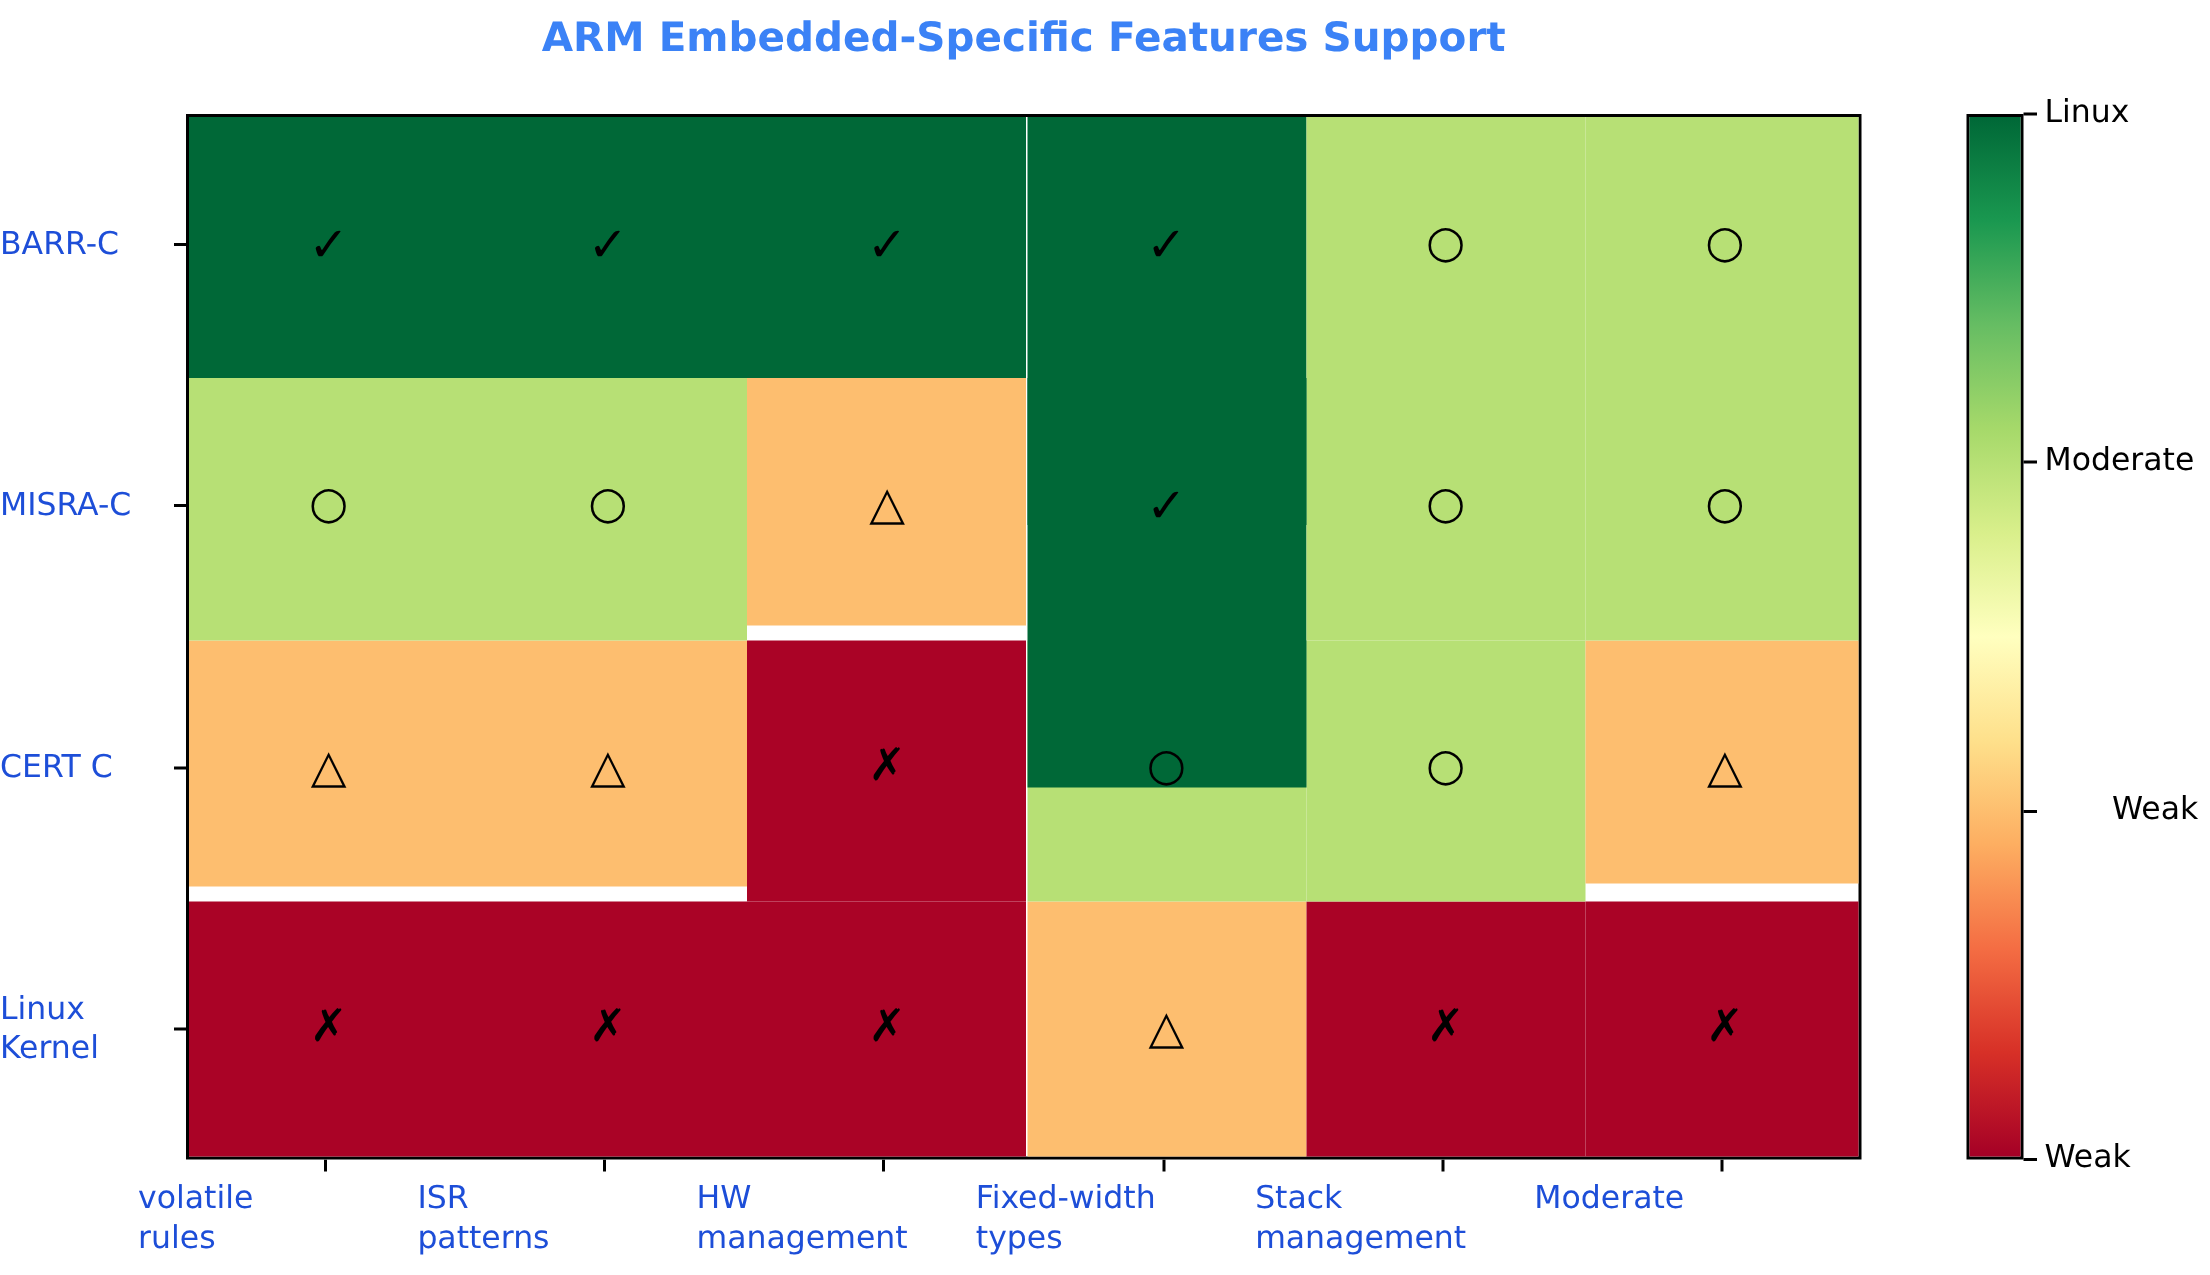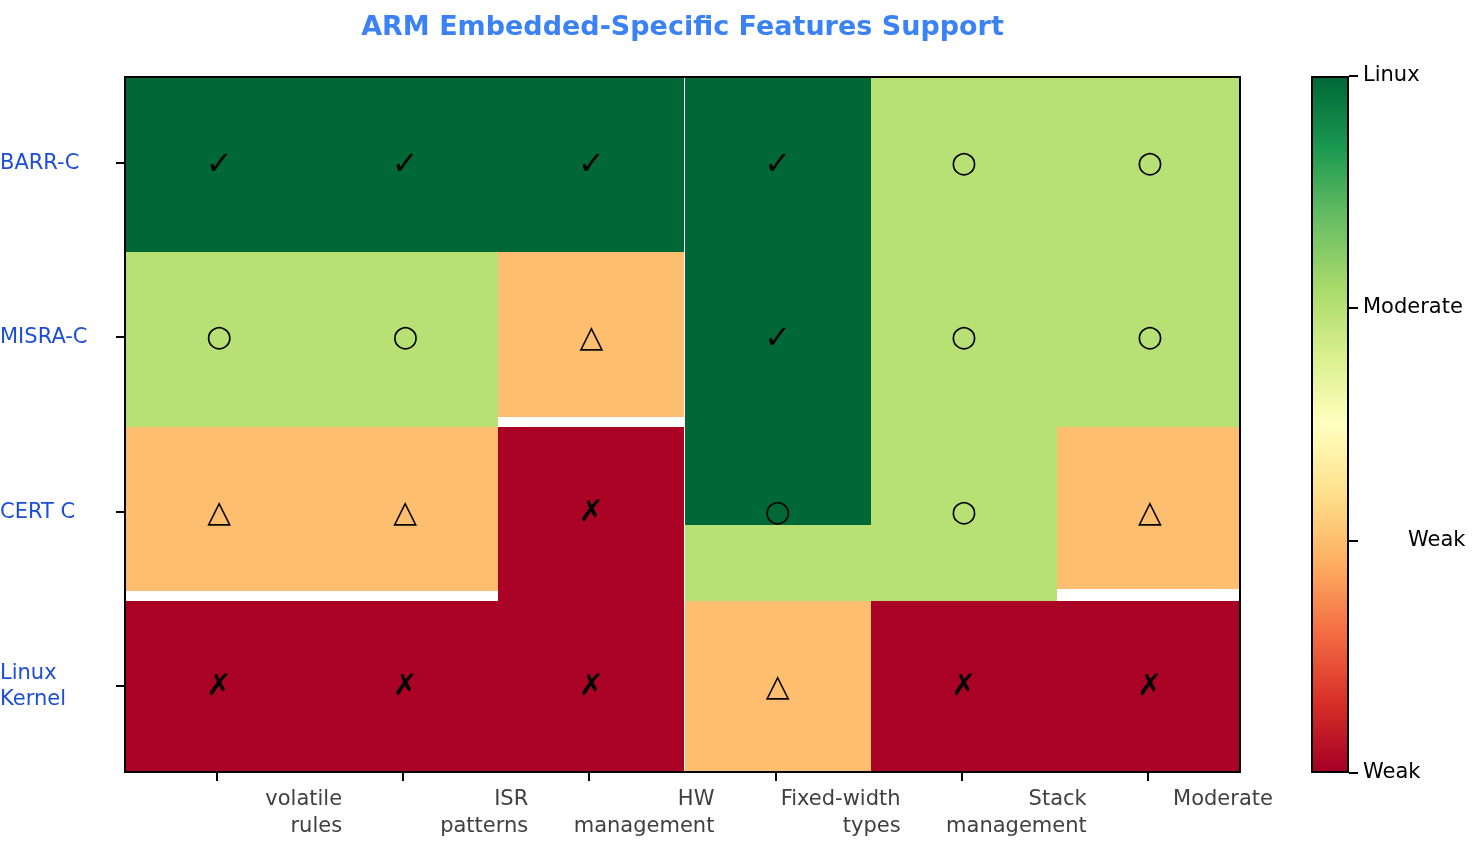--- a/index.html
+++ b/index.html
@@ -104,23 +104,23 @@
     line-height: 1.25;
   }
   .xtick-line {
     position: absolute;
     width: 2px;
     height: 8px;
     background: #000000;
   }
   .xtick-label {
     position: absolute;
-    text-align: right;
+    text-align: left;
     font-size: 21px;
-    color: #404040;
+    color: #1d4ed8;
     white-space: pre-line;
     line-height: 1.3;
   }
 
   
   #colorbar-box {
     position: absolute;
     left: 1311px;
     top: 76px;
     width: 38px;

